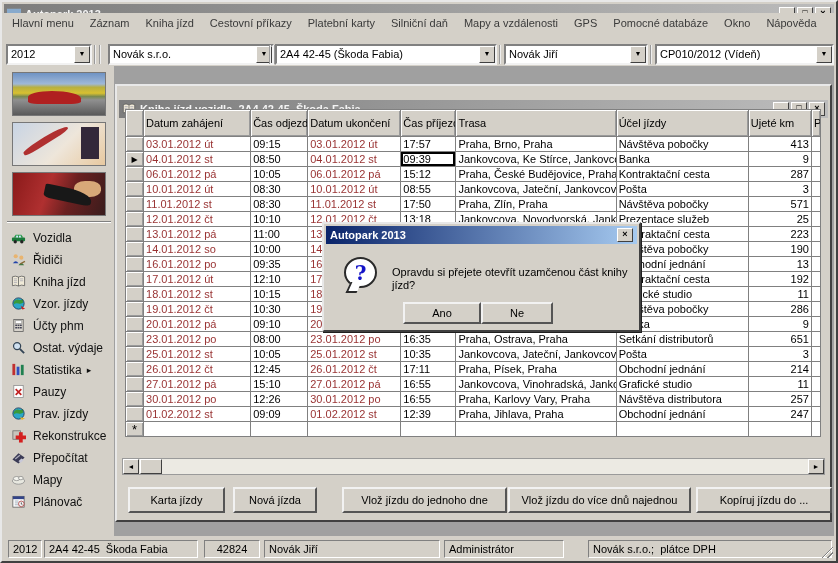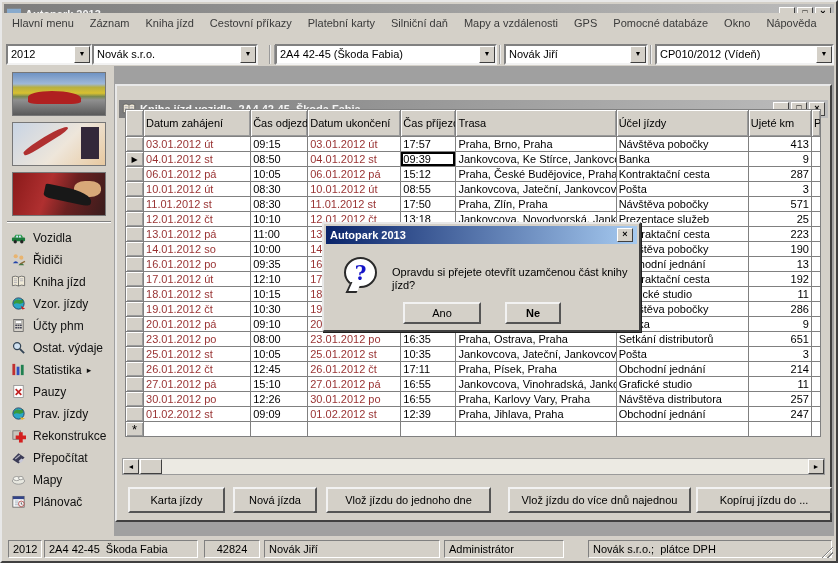--- a/index.html
+++ b/index.html
@@ -22,21 +22,21 @@
     display:flex; align-items:center; font-size:11px; color:#3a3a3a; }
   .menu-item { padding:2px 8px; white-space:nowrap; }
 
   
   .toolbar { position:absolute; top:42px; left:2px; right:2px; height:22px; background:#d4d0c8; }
   .combo { position:absolute; top:0; height:21px; background:#fff; border:2px solid; border-color:#808080 #f2f2f2 #f2f2f2 #808080; }
   .combo .cv { position:absolute; left:3px; top:2px; font-size:11px; white-space:nowrap; }
   .combo .ca { position:absolute; right:0; top:0; bottom:0; width:16px; background:#d4d0c8;
     border:1px solid; border-color:#fff #404040 #404040 #fff; font-size:7px; line-height:14px; text-align:center; color:#000; }
   .c1 { left:2px;  width:86px; }
-  .c2 { left:88px; width:166px; }
+  .c2 { left:104px; width:166px; }
   .c3 { left:271px;width:222px; }
   .c4 { left:500px;width:144px; }
   .c5 { left:651px;width:179px; }
   .sep { position:absolute; top:1px; height:19px; width:7px; border-left:2px groove #eee; border-right:2px groove #eee; }
   .s1{left:90px} .s2{left:265px} .s3{left:495px} .s4{left:646px}
 
   
   .content { position:absolute; top:64px; left:2px; right:2px; bottom:25px; }
   .sidebar { position:absolute; left:0; top:0; width:110px; height:100%; background:#d4d0c8; }
   .photo { position:absolute; left:8px; width:94px; border:1px solid #777; overflow:hidden; }
@@ -77,21 +77,21 @@
   
   .hscroll { position:absolute; left:5px; right:5px; top:372px; height:17px; background:#eceae3; border:1px solid #9a9a9a; }
   .sb-arrow { position:absolute; top:0; width:16px; height:15px; background:#d4d0c8; border:1px solid; border-color:#fff #404040 #404040 #fff;
     font-size:7px; line-height:13px; text-align:center; color:#000; }
   .sb-left{left:0} .sb-right{right:0}
   .sb-thumb { position:absolute; left:17px; top:0; width:22px; height:15px; background:#d4d0c8; border:1px solid; border-color:#fff #404040 #404040 #fff; }
 
   
   .btn3d { position:absolute; top:401px; height:26px; background:#d4d0c8; border:2px solid; border-color:#f2f2f2 #555 #555 #f2f2f2;
     font-size:11px; font-family:inherit; color:#000; }
-  .b1{left:11px;width:97px} .b2{left:116px;width:84px} .b3{left:209px;width:165px} .b4{left:391px;width:183px} .b5{left:579px;width:136px}
+  .b1{left:11px;width:97px} .b2{left:116px;width:84px} .b3{left:225px;width:165px} .b4{left:391px;width:183px} .b5{left:579px;width:136px}
 
   
   .statusbar { position:absolute; bottom:2px; left:2px; right:2px; height:21px; background:#d4d0c8; }
   .sfield { position:absolute; top:2px; height:18px; border:1px solid; border-color:#808080 #fff #fff #808080;
     font-size:11px; padding:2px 4px; white-space:pre; overflow:hidden; color:#000; }
   .f1{left:4px;width:34px} .f2{left:40px;width:154px} .f3{left:200px;width:56px;text-align:center}
   .f4{left:260px;width:176px} .f5{left:440px;width:120px} .f6{left:584px;width:244px}
   .grip { position:absolute; right:1px; bottom:1px; width:13px; height:13px;
     background:repeating-linear-gradient(135deg,transparent 0 2px,#808080 2px 3px,#ffffff 3px 4px);
     clip-path:polygon(100% 0,100% 100%,0 100%); }
@@ -104,21 +104,21 @@
     display:flex; align-items:center; padding:0 4px; }
   .q-icon { position:absolute; left:20px; top:33px; width:33px; height:31px; background:#fff;
     border:2px solid #2a2a2a; border-radius:50%; text-align:center; }
   .q-icon::after { content:""; position:absolute; left:2px; bottom:-7px; width:9px; height:9px; background:#fff;
     border-left:2px solid #2a2a2a; border-bottom:2px solid #2a2a2a; transform:skew(-24deg); }
   .q-glyph { color:#1414c8; font-weight:bold; font-size:20px; line-height:28px; font-family:"DejaVu Serif",serif; }
   .dlg-msg { position:absolute; left:68px; top:42px; width:242px; font-size:11px; color:#000; line-height:13px; }
   .dlg-btn { position:absolute; top:78px; height:22px; background:#d4d0c8; border:2px solid; border-color:#f2f2f2 #555 #555 #f2f2f2;
     font-size:11px; font-family:inherit; }
   .dlg-yes { left:79px; width:78px; }
-  .dlg-no  { left:181px; width:56px;font-weight:bold; }
+  .dlg-no  { left:157px; width:72px; }
 </style>
 </head>
 <body>
 
 <div class="win">
 
   <div class="titlebar">
     <span class="ticon">
         <svg viewBox="0 0 16 16" width="14" height="14">
           <rect x="0" y="2" width="16" height="7" fill="#88aacc"></rect>

